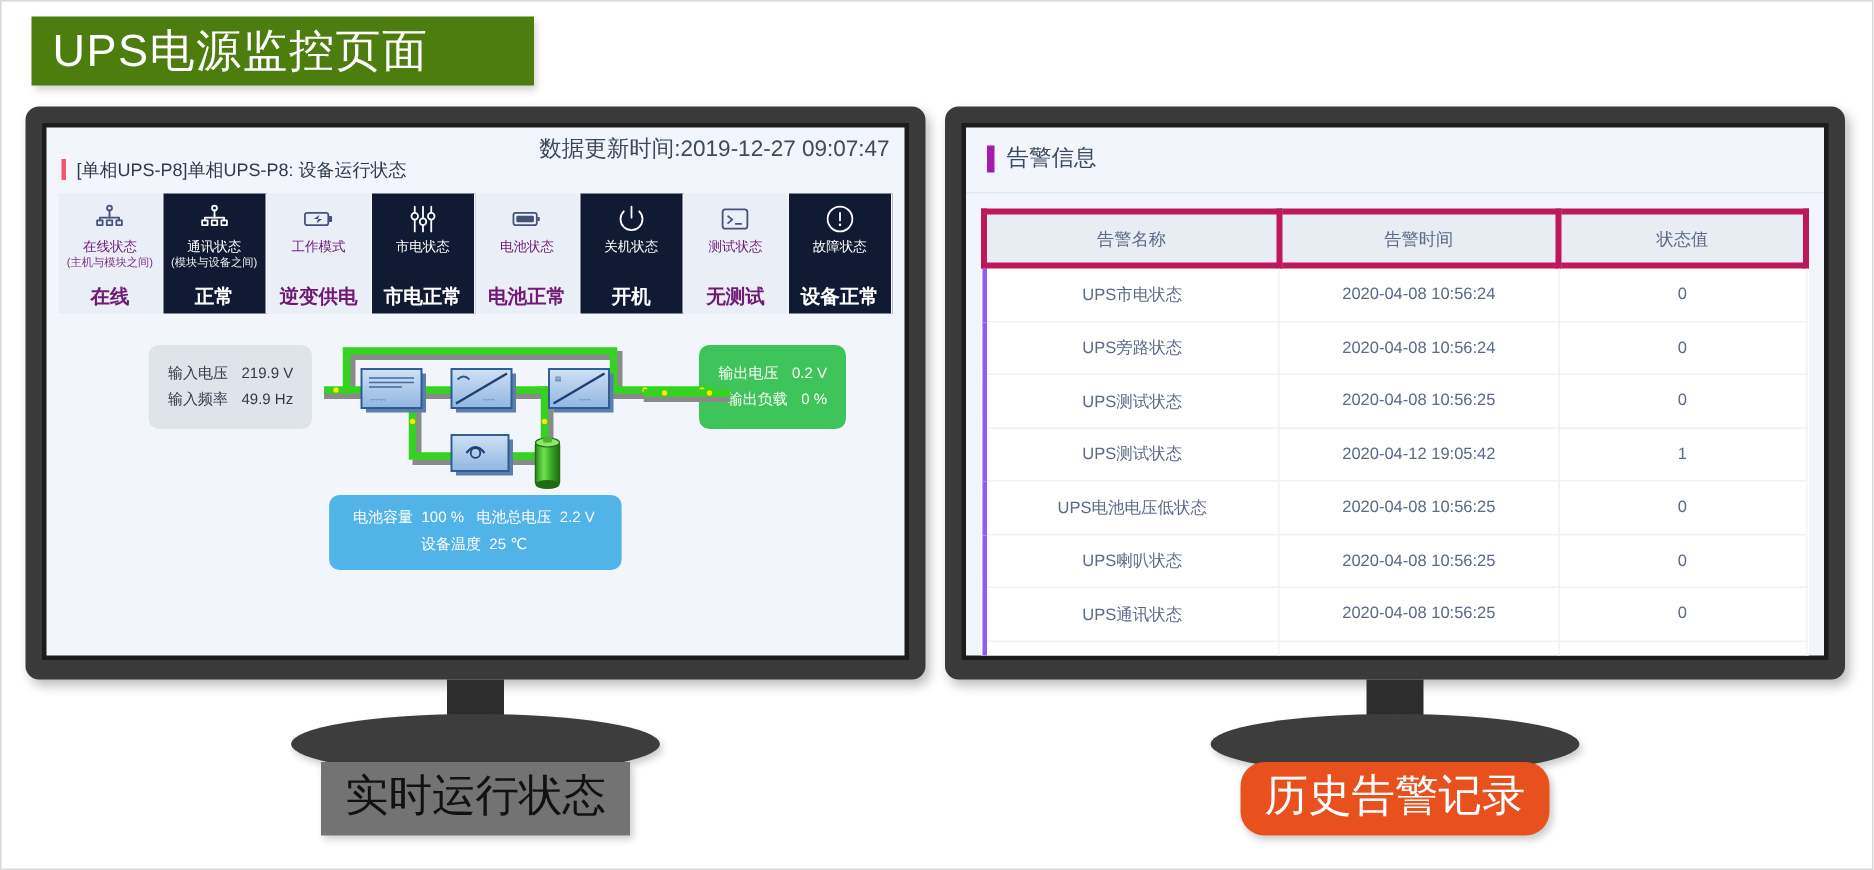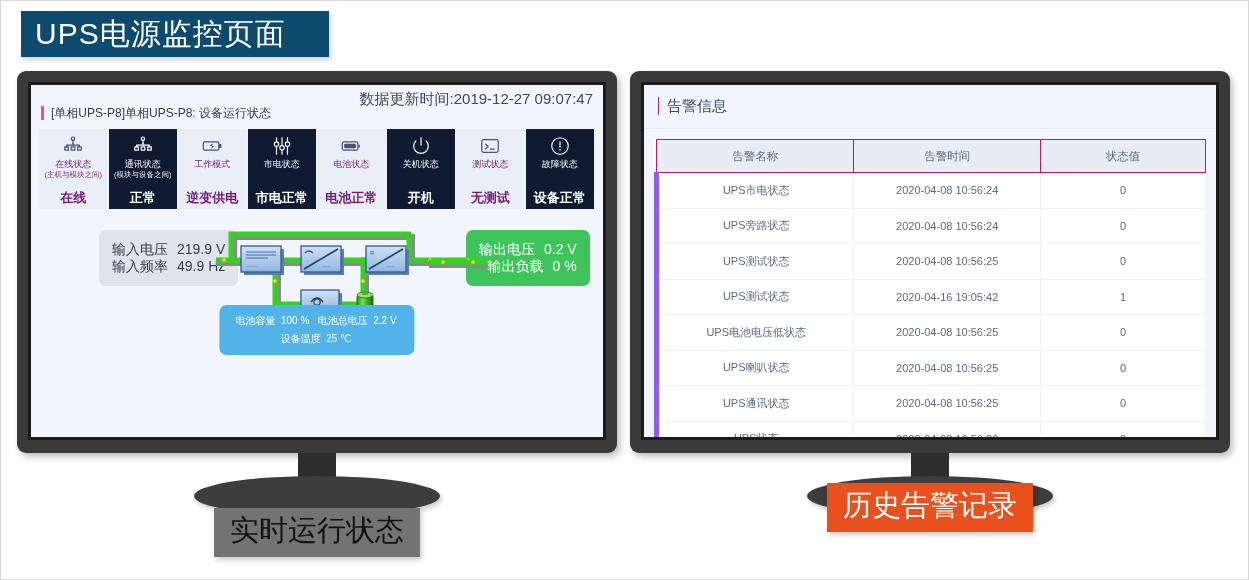--- a/index.html
+++ b/index.html
@@ -7,22 +7,22 @@
     width:1249px;height:580px;
     background:#ffffff;
     font-family:"Liberation Sans","DejaVu Sans",sans-serif;
     position:relative;overflow:hidden;
     border:1px solid #d8d8d8;
     box-sizing:border-box;
   }
   
   .page-banner{
     position:absolute;left:20px;top:10px;
-    width:308px;height:46px;
-    background:#0c4a6e;
+    width:335px;height:46px;
+    background:#4d7c0f;
     display:flex;align-items:center;
     box-shadow:2px 3px 5px rgba(0,0,0,.18);
   }
   .page-banner span{
     color:#ffffff;font-size:30px;letter-spacing:1px;
     padding-left:14px;font-weight:400;
   }
 
   
   .monitor{position:absolute;}
@@ -101,21 +101,21 @@
   .tile .t-sub{font-size:7.5px;line-height:9px;opacity:.92;white-space:nowrap;}
   .tile .t-val{font-size:13px;line-height:15px;margin-top:4px;white-space:nowrap;font-weight:bold;}
   .tile.dark .t-val{color:#ffffff;}
   .tile .t-val-wrap{
     margin-top:auto;width:100%;text-align:center;padding-bottom:4px;
   }
 
   .diagram-zone{position:relative;height:150px;margin-top:6px;}
   .info-box{
     position:absolute;background:#dfe3ea;border-radius:7px;
-    font-size:14px;color:#333b4a;
+    font-size:10px;color:#333b4a;
     padding:11px 13px;line-height:17px;white-space:nowrap;
   }
   .info-box.green{background:#3ec45a;color:#ffffff;}
   .info-box .k{display:inline-block;}
   .info-box .v{display:inline-block;margin-left:9px;}
 
   .svgwrap{position:absolute;left:0;top:0;}
 
   .batt-bar{
     position:absolute;left:50%;transform:translateX(-50%);
@@ -125,39 +125,39 @@
   }
 
   
   .alarm-head{
     height:44px;box-sizing:border-box;position:relative;
     border-bottom:1px solid #e2e7f1;
   }
   .alarm-title{
     position:absolute;left:14px;top:12px;
     font-size:15px;color:#3b4a63;
-    padding-left:8px;border-left:1px solid #a21caf;line-height:18px;
+    padding-left:8px;border-left:5px solid #a21caf;line-height:18px;
   }
   table.alarms{
     width:calc(100% - 20px);margin:10px 10px 0 10px;
     border-collapse:collapse;background:#ffffff;
     table-layout:fixed;
   }
   table.alarms th{
     background:#e8ecf3;color:#5b6a86;font-weight:normal;
     font-size:11.5px;height:30px;
-    border:1px solid #be185d;
+    border:4px solid #be185d;
   }
   table.alarms td{
     color:#5b6a86;font-size:11px;height:32.5px;text-align:center;
     border-bottom:1px solid #eef1f6;
     border-left:1px solid #eef1f6;
     border-right:1px solid #eef1f6;
   }
-  table.alarms tr td:first-child{border-left:5px solid #8b5cf6;}
+  table.alarms tr td:first-child{border-left:3px solid #8b5cf6;}
 </style>
 </head>
 <body>
 
 <div class="page-banner">
   <span>UPS电源监控页面</span>
 </div>
 
 <div class="monitor" style="left:16px;top:70px;width:600px;">
   <div class="bezel" style="height:382px;">
@@ -388,21 +388,21 @@
             </g>
           </svg>
 
           <svg class="svgwrap" width="60" height="20" style="left:398px;top:40px;" viewBox="0 0 60 20">
             <path d="M0,10 H58" stroke="#8a8a8a" stroke-width="6" fill="none"></path>
             <path d="M0,7 H58" stroke="#35d321" stroke-width="5" fill="none"></path>
             <circle cx="14" cy="7" r="1.8" fill="#ffe200"></circle>
             <circle cx="44" cy="7" r="1.8" fill="#ffe200"></circle>
           </svg>
 
-          <div class="batt-bar" style="top:90px;padding-left:16px;">
+          <div class="batt-bar" style="top:115px;padding-left:16px;">
             <div>
               <span>电池容量</span>
               &nbsp;<span>100 %</span>
               &nbsp;&nbsp;<span>电池总电压</span>
               &nbsp;<span>2.2 V</span>
             </div>
             <div>
               <span>设备温度</span>
               &nbsp;<span>25 ℃</span>
             </div>
@@ -445,21 +445,21 @@
                 <td>2020-04-08 10:56:24</td>
                 <td>0</td>
               </tr>
               <tr>
                 <td>UPS测试状态</td>
                 <td>2020-04-08 10:56:25</td>
                 <td>0</td>
               </tr>
               <tr>
                 <td>UPS测试状态</td>
-                <td>2020-04-16 19:05:42</td>
+                <td>2020-04-12 19:05:42</td>
                 <td>1</td>
               </tr>
               <tr>
                 <td>UPS电池电压低状态</td>
                 <td>2020-04-08 10:56:25</td>
                 <td>0</td>
               </tr>
               <tr>
                 <td>UPS喇叭状态</td>
                 <td>2020-04-08 10:56:25</td>
@@ -476,14 +476,14 @@
                 <td>0</td>
               </tr>
             </tbody>
         </table>
 
       </div>
     </div>
   </div>
   <div class="neck" style="top:382px;"></div>
   <div class="base" style="top:405px;"></div>
-  <div class="caption orange" style="top:412px;">历史告警记录</div>
+  <div class="caption orange" style="top:437px;border-radius:16px;">历史告警记录</div>
 </div>
 
 </body></html>

